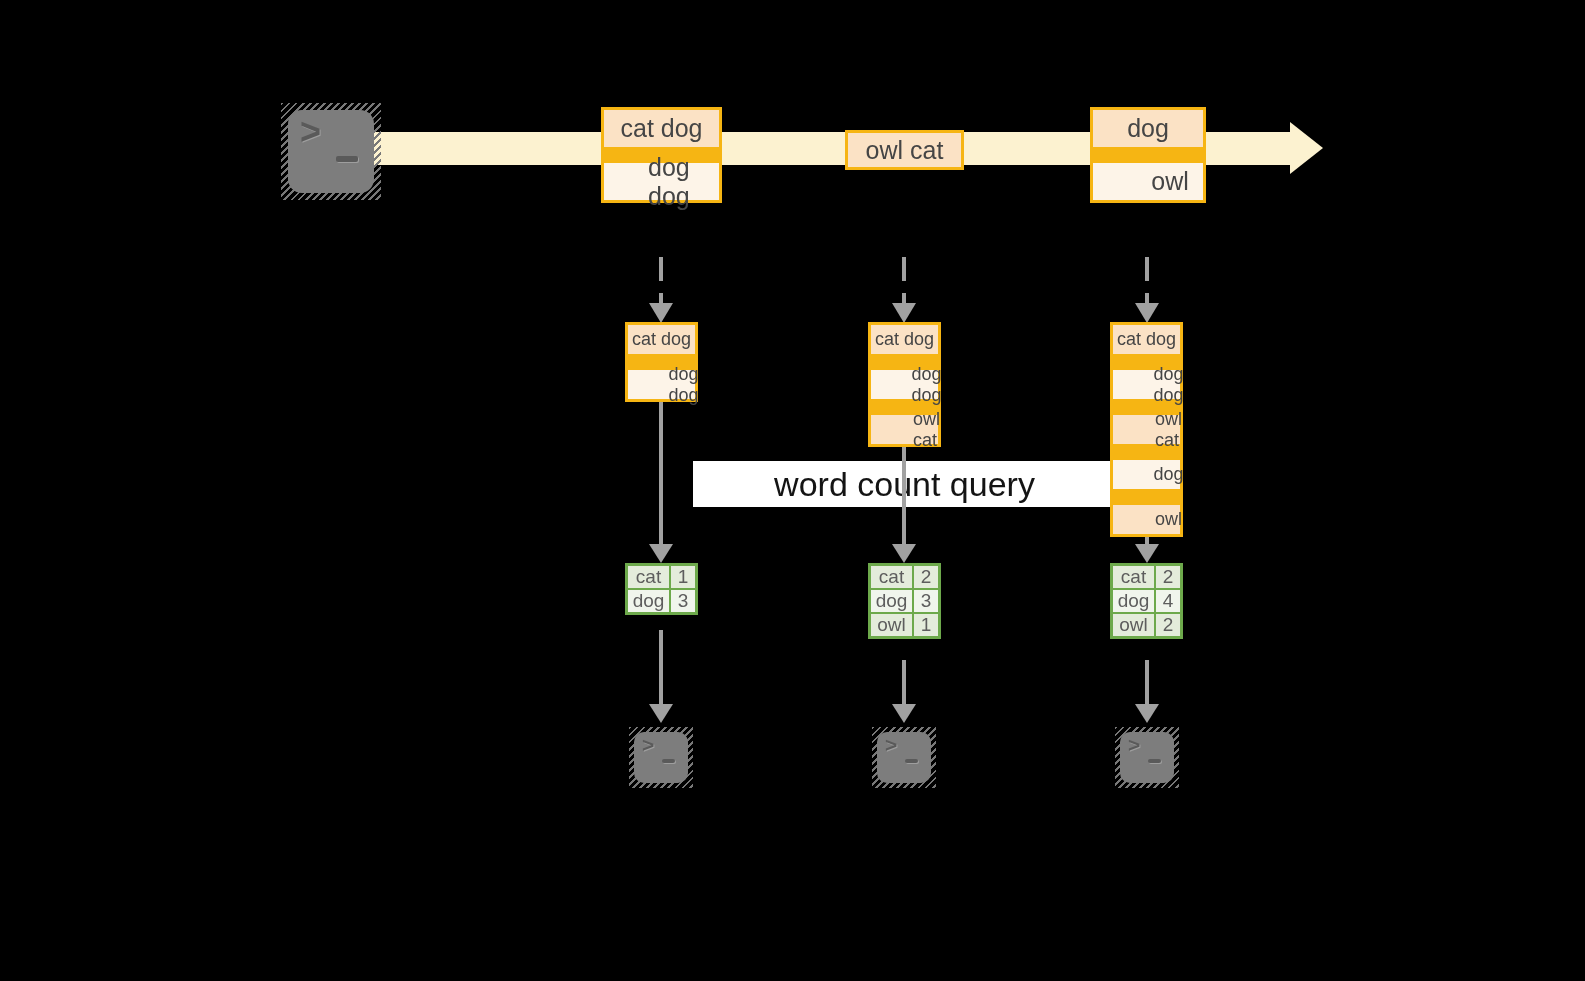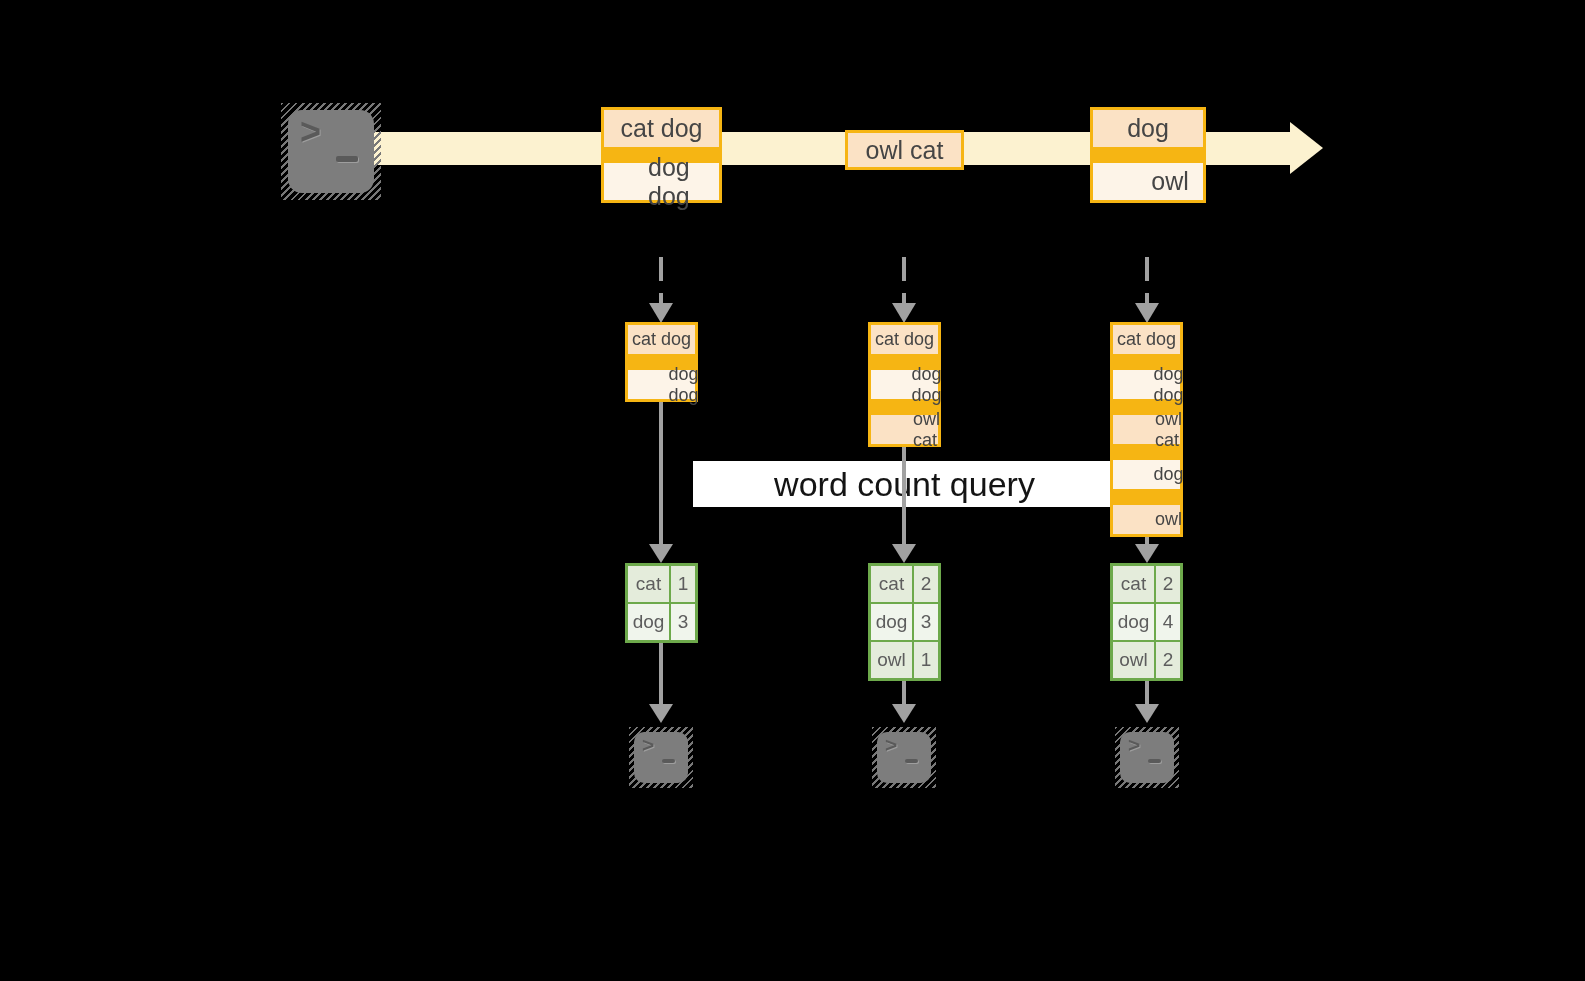--- a/index.html
+++ b/index.html
@@ -31,21 +31,21 @@
   .vhead{width:0;height:0;border-left:12px solid transparent;border-right:12px solid transparent;
     border-top:19px solid #a1a1a1;z-index:2;}
   .vhead.big{border-top-width:20px;}
 
   
   .qlabel{background:#ffffff;display:flex;align-items:center;justify-content:center;
     font-size:34px;color:#141414;z-index:1;letter-spacing:0px;}
 
   
   .gtable{border:3px solid #6da94b;box-sizing:border-box;background:#6da94b;z-index:3;}
-  .grow{display:flex;height:36px;}
+  .grow{display:flex;height:22px;}
   .grow + .grow{margin-top:2px;}
   .gword{flex:1;display:flex;align-items:center;justify-content:center;
     margin-right:2px;color:#5d5d5d;font-size:19px;}
   .gcount{width:24px;display:flex;align-items:center;justify-content:center;
     color:#5d5d5d;font-size:19px;}
   .grow.dark .gword,.grow.dark .gcount{background:#e4ecdb;}
   .grow.light .gword,.grow.light .gcount{background:#f0f5ec;}
 
   
   .hatch{background:repeating-linear-gradient(135deg,#787878 0px,#787878 2px,transparent 2px,transparent 5px);z-index:3;}

